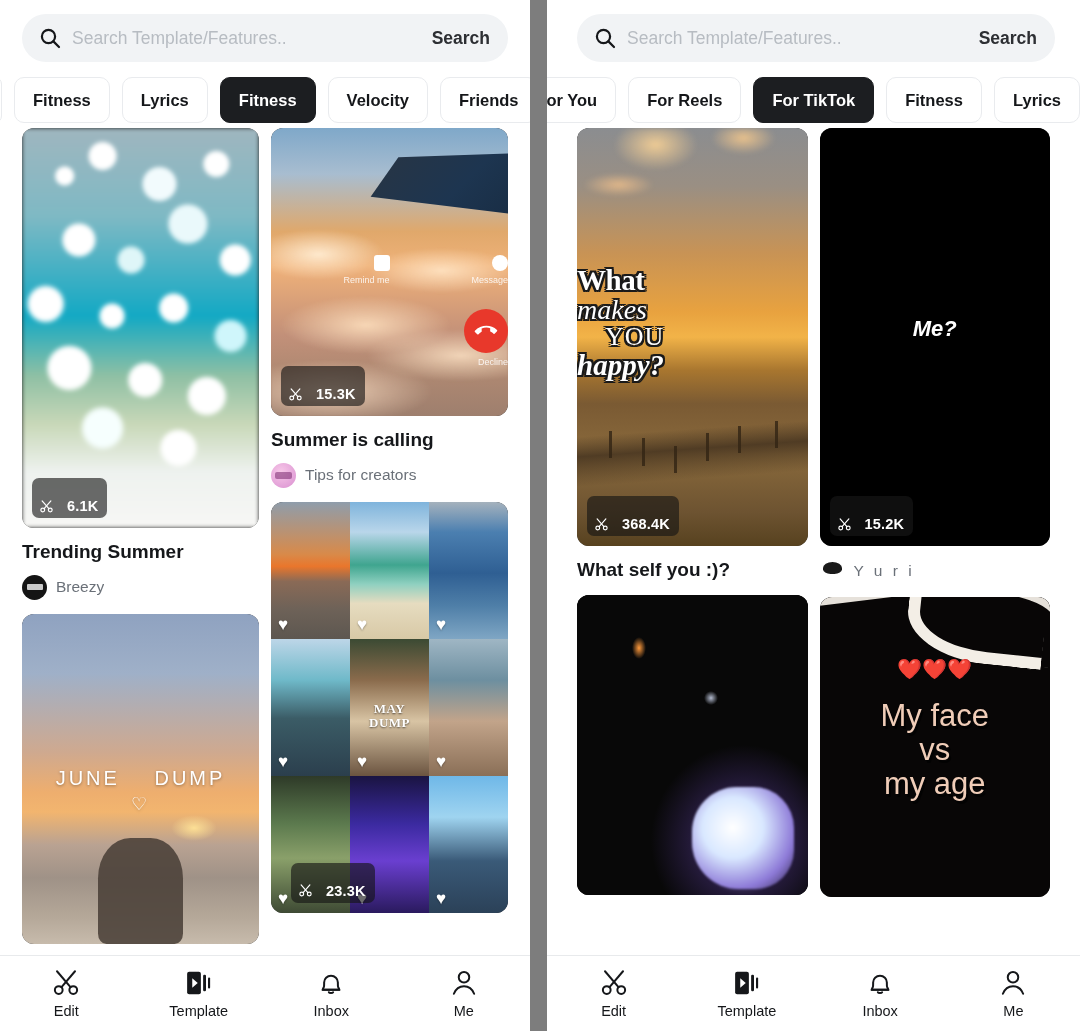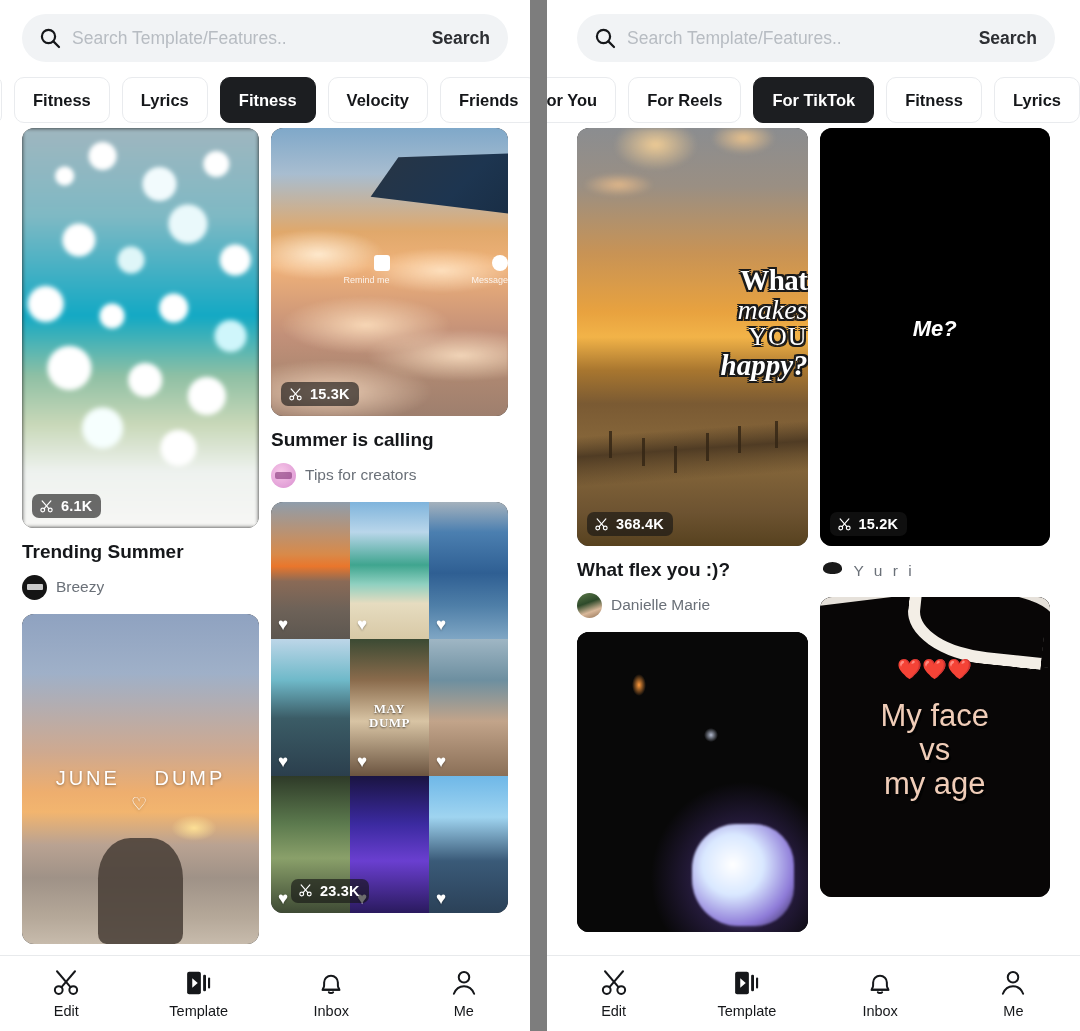--- a/index.html
+++ b/index.html
@@ -96,24 +96,24 @@
     border-radius: 12px;
     overflow: hidden;
     background: #222;
   }
   .badge {
     position: absolute;
     left: 10px; bottom: 10px;
     background: rgba(20,20,20,0.62);
     color: #fff;
     border-radius: 7px;
-    padding: 4px 9px 4px 7px;
+    padding: 20px 9px 4px 7px;
     font-size: 14.5px;
     font-weight: 600;
-    display: flex; align-items: center; gap: 7px;
+    display: flex; align-items: center; gap: 13px;
     letter-spacing: .2px;
   }
   .badge svg { width: 15px; height: 15px; flex: 0 0 auto; }
   .card-title {
     margin-top: 13px;
     font-size: 19px;
     font-weight: 700;
     color: #15171a;
     line-height: 1.15;
     white-space: nowrap; overflow: hidden; text-overflow: ellipsis;
@@ -278,21 +278,21 @@
     background: linear-gradient(180deg, rgba(90,70,45,.0) 0%, rgba(70,52,32,.85) 40%, rgba(70,52,32,0) 100%);
     transform: rotate(-4deg);
   }
   .happy-posts { position: absolute; left: 0; right: 0; top: 70%; bottom: 0; }
   .happy-posts i {
     position: absolute; width: 3px; height: 22%;
     background: rgba(50,36,20,.8);
   }
   .happy-text {
     position: absolute; left: 0; right: 0; top: 33%;
-    text-align: right; color: #fff;
+    text-align: left; color: #fff;
     font-family: "Liberation Serif", serif;
     line-height: 1.02;
     text-shadow:
       -2px 0 0 #1a1a1a, 2px 0 0 #1a1a1a, 0 -2px 0 #1a1a1a, 0 2px 0 #1a1a1a,
       -2px -2px 0 #1a1a1a, 2px 2px 0 #1a1a1a, 2px -2px 0 #1a1a1a, -2px 2px 0 #1a1a1a;
   }
   .happy-text .w1 { display:block; font-weight:700; font-size:29px; letter-spacing:-.5px; }
   .happy-text .w2 { display:block; font-weight:400; font-style:italic; font-size:28px; }
   .happy-text .w3 { display:block; font-weight:400; font-size:26px; letter-spacing:1px;padding-left:28px; }
   .happy-text .w4 { display:block; font-weight:700; font-style:italic; font-size:29px; }
@@ -439,20 +439,28 @@
               <div class="call-cell">
                 <div style="width:16px;height:16px;border-radius:3px;background:#fff;"></div>
                 <div class="call-label">Remind me</div>
               </div>
               <div class="call-cell">
                 <div style="width:16px;height:16px;border-radius:50%;background:#fff;"></div>
                 <div class="call-label">Message</div>
               </div>
             </div>
             <div class="call-row" style="top:63%">
+              <div class="call-cell">
+                <div class="call-btn" style="background:#e8382b">
+                  <svg viewBox="0 0 24 24" width="22" height="22" fill="#fff" style="transform:rotate(133deg)">
+                    <path d="M6.6 10.8c1.4 2.8 3.8 5.1 6.6 6.6l2.2-2.2c.3-.3.7-.4 1-.2 1.2.4 2.4.6 3.7.6.6 0 1 .4 1 1V20c0 .6-.4 1-1 1C10.6 21 3 13.4 3 4c0-.6.4-1 1-1h3.5c.6 0 1 .4 1 1 0 1.3.2 2.5.6 3.7.1.3 0 .7-.2 1l-2.3 2.1z"></path>
+                  </svg>
+                </div>
+                <div class="call-label">Decline</div>
+              </div>
             </div>
             <div class="badge">
               <svg viewBox="0 0 24 24" fill="none" stroke="#fff" stroke-width="1.9" stroke-linecap="round">
                 <circle cx="6" cy="17.5" r="3"></circle>
                   <circle cx="18" cy="17.5" r="3"></circle>
                 <line x1="8.2" y1="15.4" x2="19" y2="3"></line>
                   <line x1="15.8" y1="15.4" x2="5" y2="3"></line>
               </svg>
               <span>15.3K</span>
             </div>
@@ -601,25 +609,21 @@
             <div class="badge">
               <svg viewBox="0 0 24 24" fill="none" stroke="#fff" stroke-width="1.9" stroke-linecap="round">
                 <circle cx="6" cy="17.5" r="3"></circle>
                   <circle cx="18" cy="17.5" r="3"></circle>
                 <line x1="8.2" y1="15.4" x2="19" y2="3"></line>
                   <line x1="15.8" y1="15.4" x2="5" y2="3"></line>
               </svg>
               <span>368.4K</span>
             </div>
           </div>
-          <div class="card-title">What flex you :)?</div>
-          <div class="card-author">
-            <span class="avatar avatar-dani"></span>
-            <span class="author-name">Danielle Marie</span>
-          </div>
+          <div class="card-title">What self you :)?</div>
         </div>
 
         <div class="card">
           <div class="thumb" style="height:300px">
             <div class="art art-dark">
               <div class="dark-glow1"></div>
               <div class="dark-glow2"></div>
               <div class="dark-hand"></div>
             </div>
           </div>

